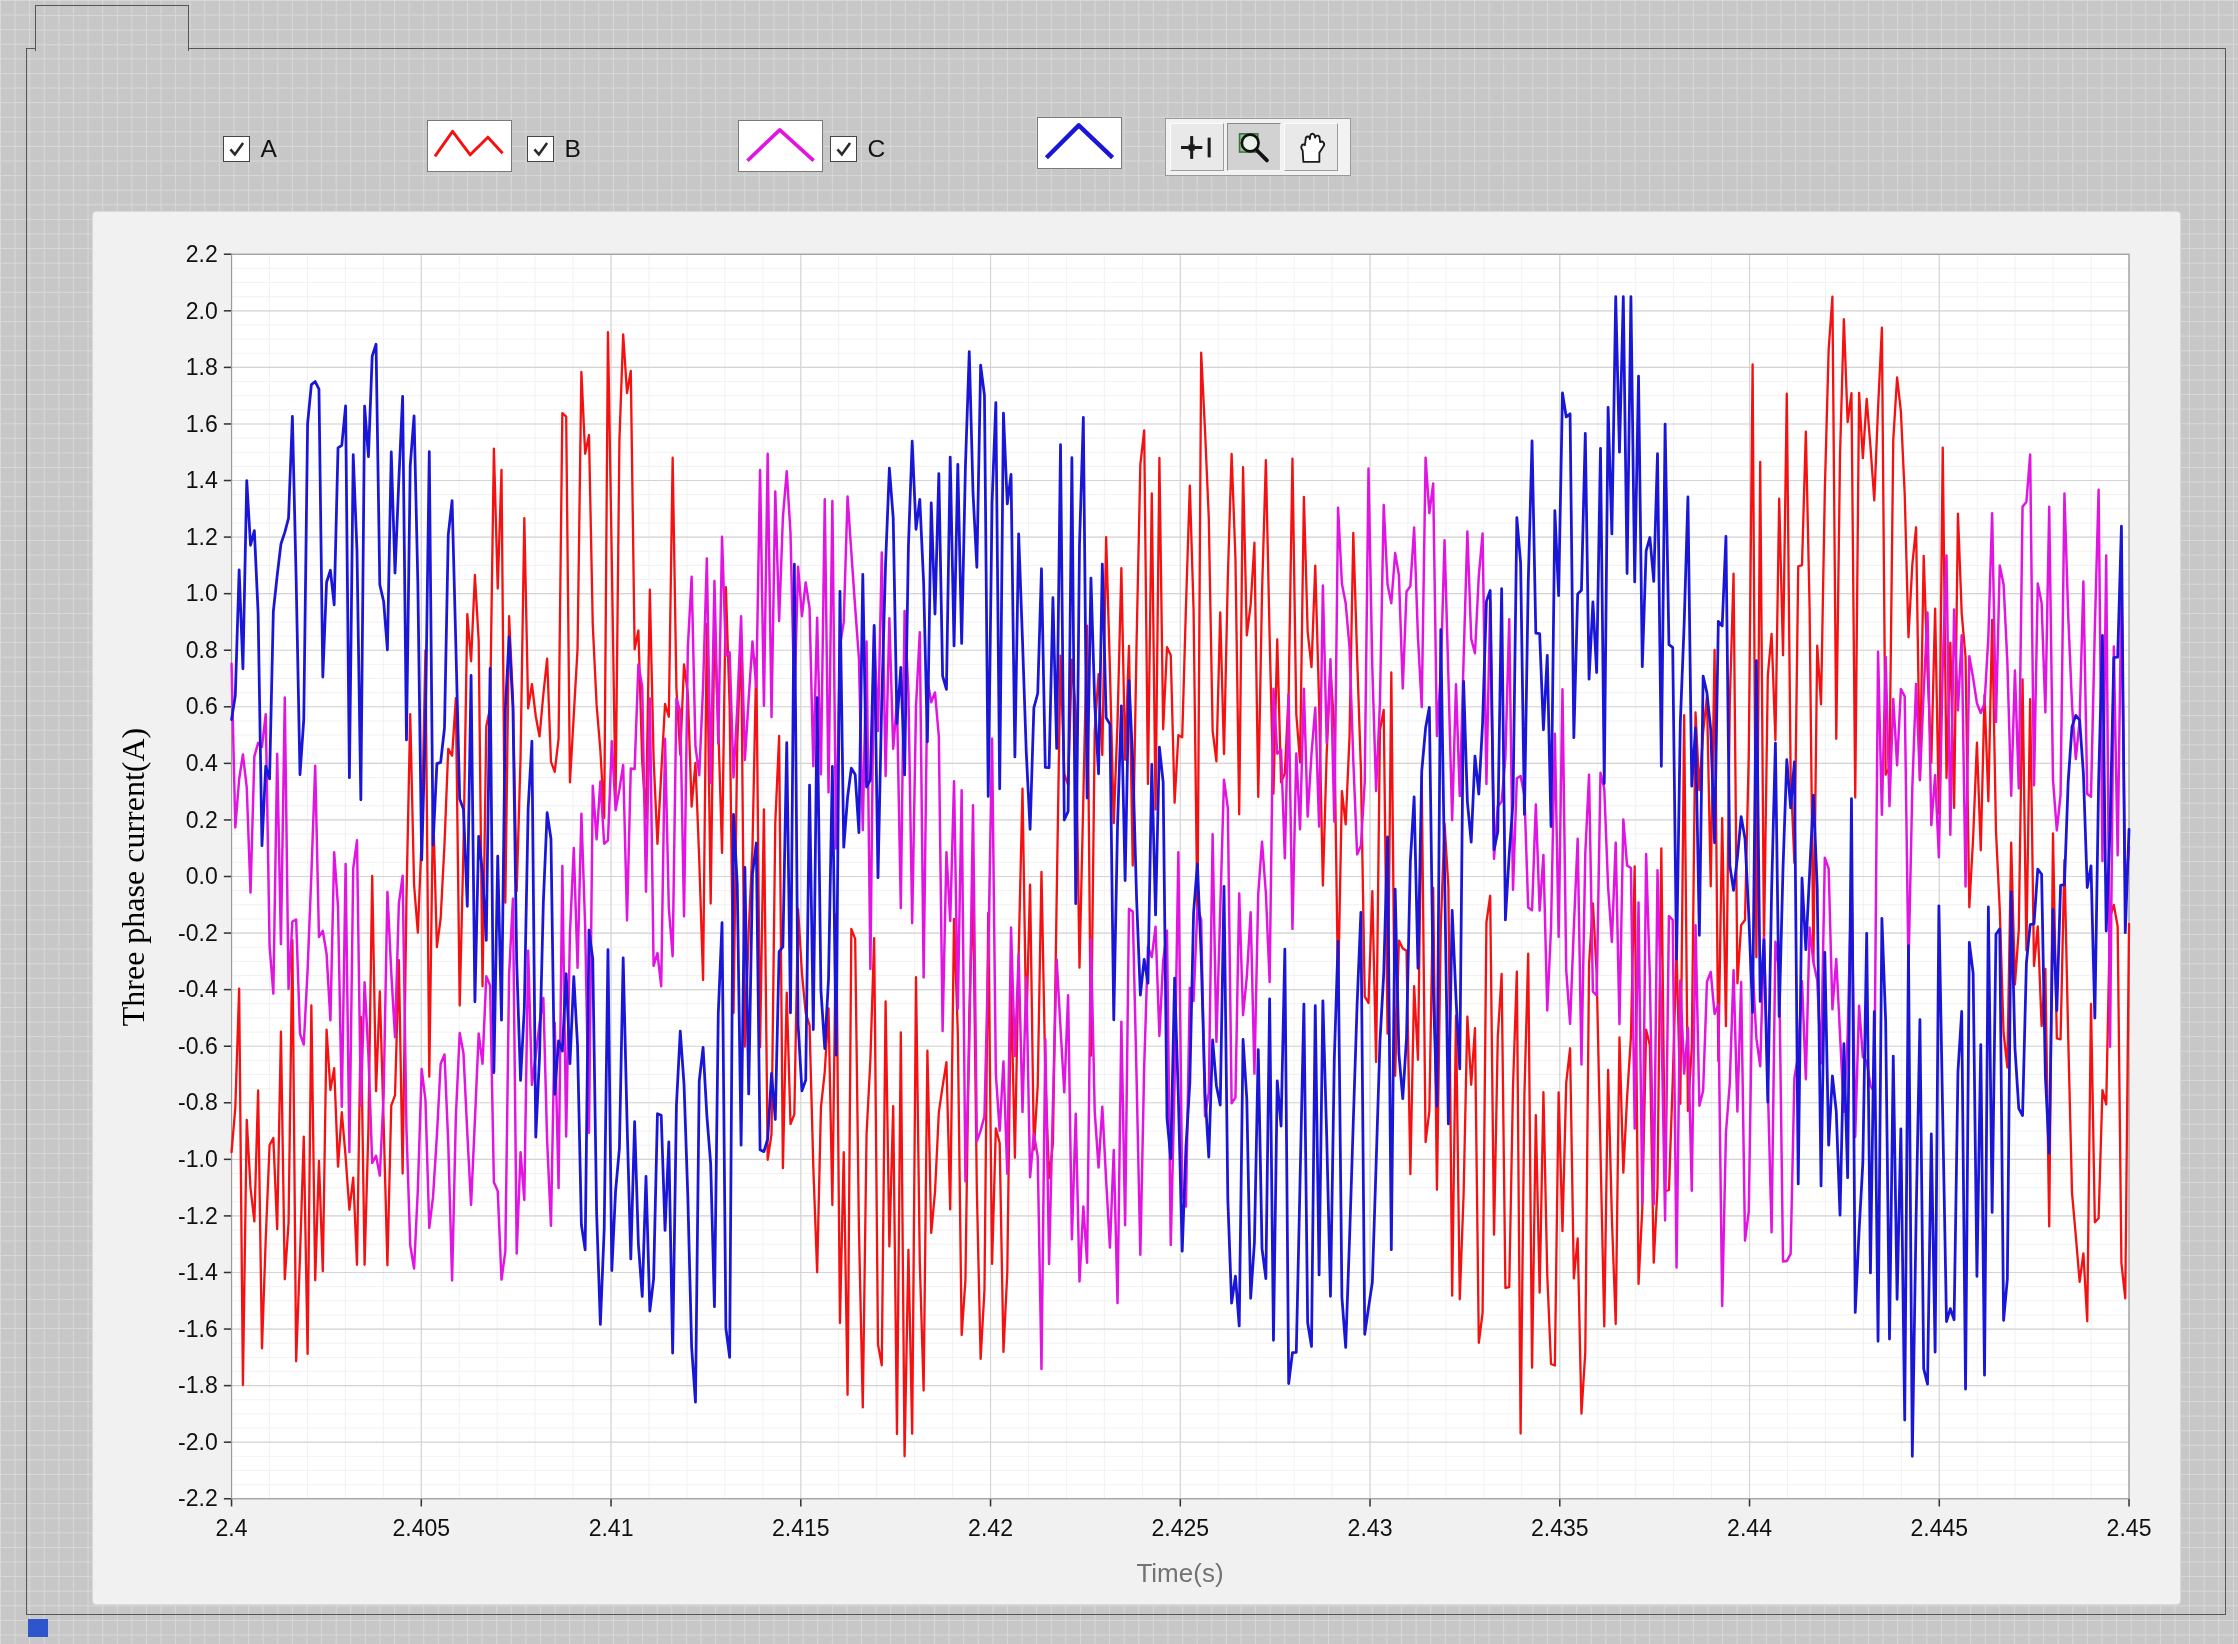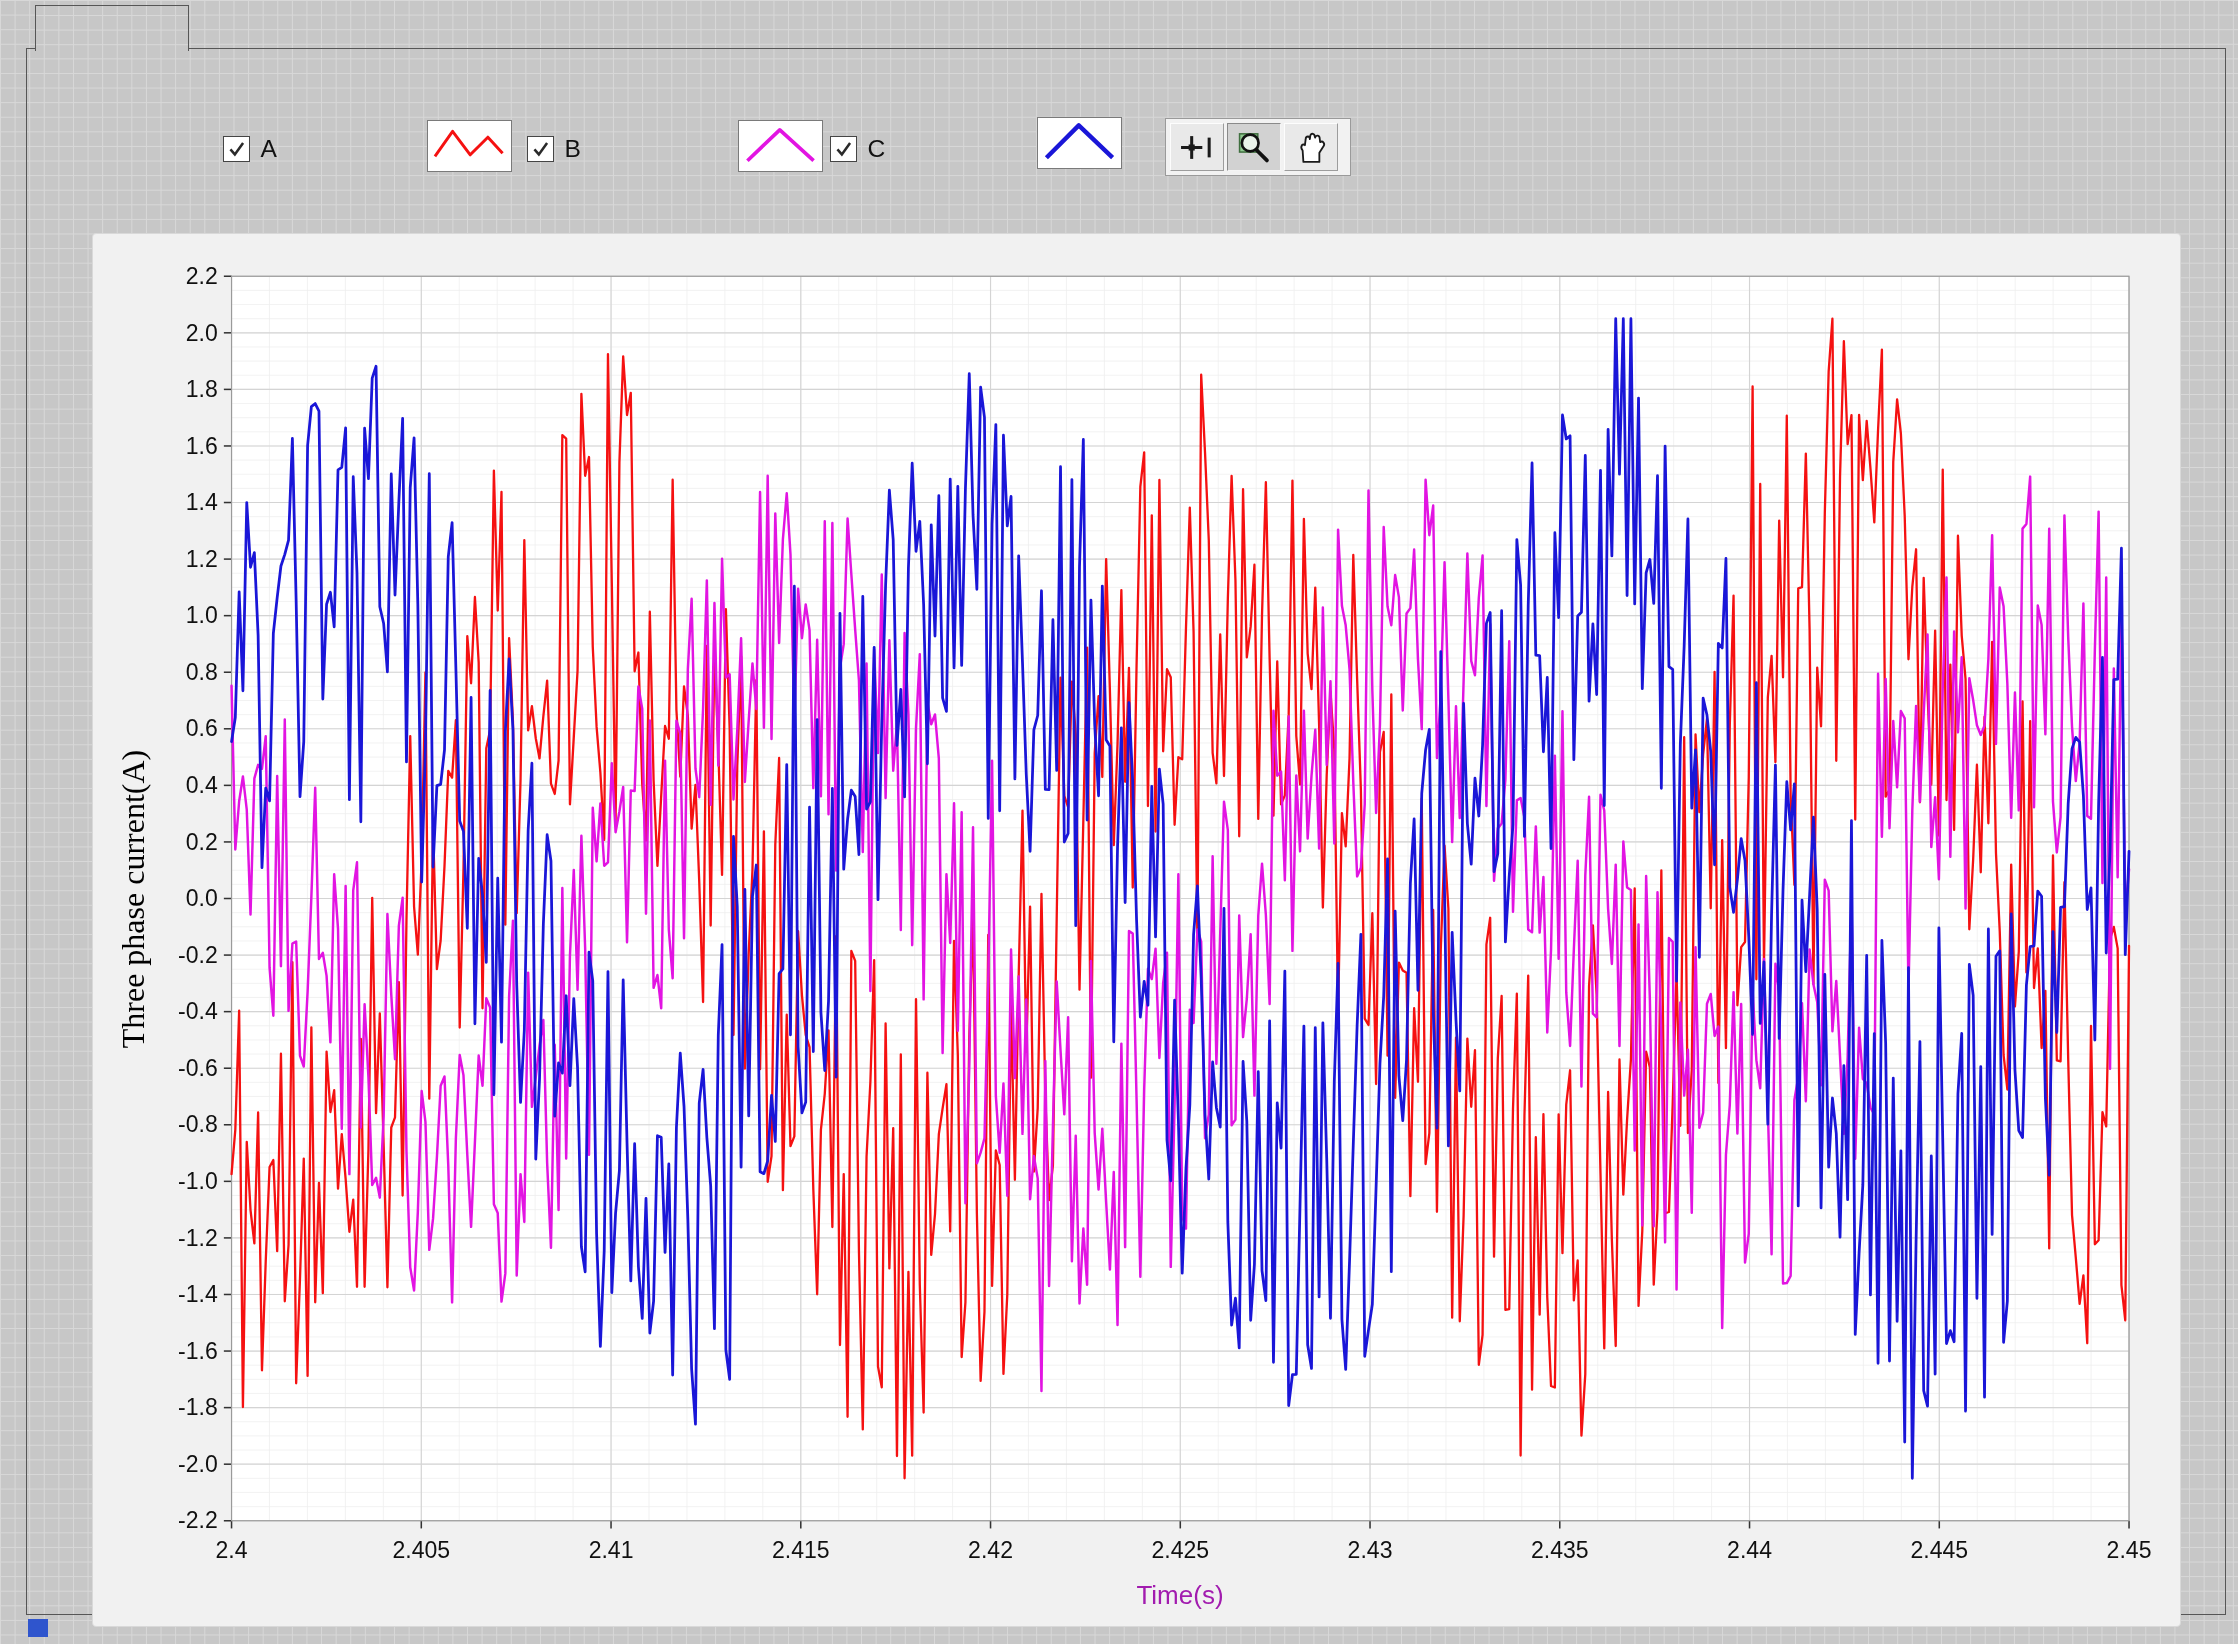--- a/index.html
+++ b/index.html
@@ -17,31 +17,31 @@
   .tab-page{
     position:absolute;left:26px;top:48px;width:2200px;height:1567px;
     border:1.5px solid #565656;box-sizing:border-box;pointer-events:none;
   }
   .tab{
     position:absolute;left:35px;top:4.6px;width:154px;height:46px;
     border:1.5px solid #565656;border-bottom:none;box-sizing:border-box;z-index:3;
   }
   .panel{
     position:absolute;left:92px;top:211px;width:2087px;height:1392px;
-    background:#f1f1f1;border:0.8px solid #d9d9d9;border-radius:4.6px;z-index:2;margin-top:22px;
+    background:#f1f1f1;border:0.8px solid #d9d9d9;border-radius:4.6px;z-index:2;
   }
   #plot-svg{position:absolute;left:0;top:0;}
   .ylabel{
     position:absolute;left:40px;top:665px;
     transform:translate(-50%,-50%) rotate(-90deg);
     font-family:"Liberation Serif",serif;font-size:32px;color:#000;white-space:nowrap;
   }
   .xlabel{
     position:absolute;left:1087px;top:1346px;transform:translateX(-50%);
-    font-size:26px;color:#a21caf;
+    font-size:26px;color:#737373;
   }
   .legend-item{position:absolute;display:flex;align-items:center;gap:10.8px;z-index:4;}
   .checkbox{
     width:24.6px;height:24.6px;background:#fff;border:1.5px solid #454545;
     display:flex;align-items:center;justify-content:center;box-sizing:content-box;
   }
   .cb-label{font-size:24.6px;color:#111;}
   .glyph-box{
     position:absolute;width:85px;height:52px;background:#fff;
     border:1.5px solid #7a7a7a;z-index:4;box-sizing:border-box;

